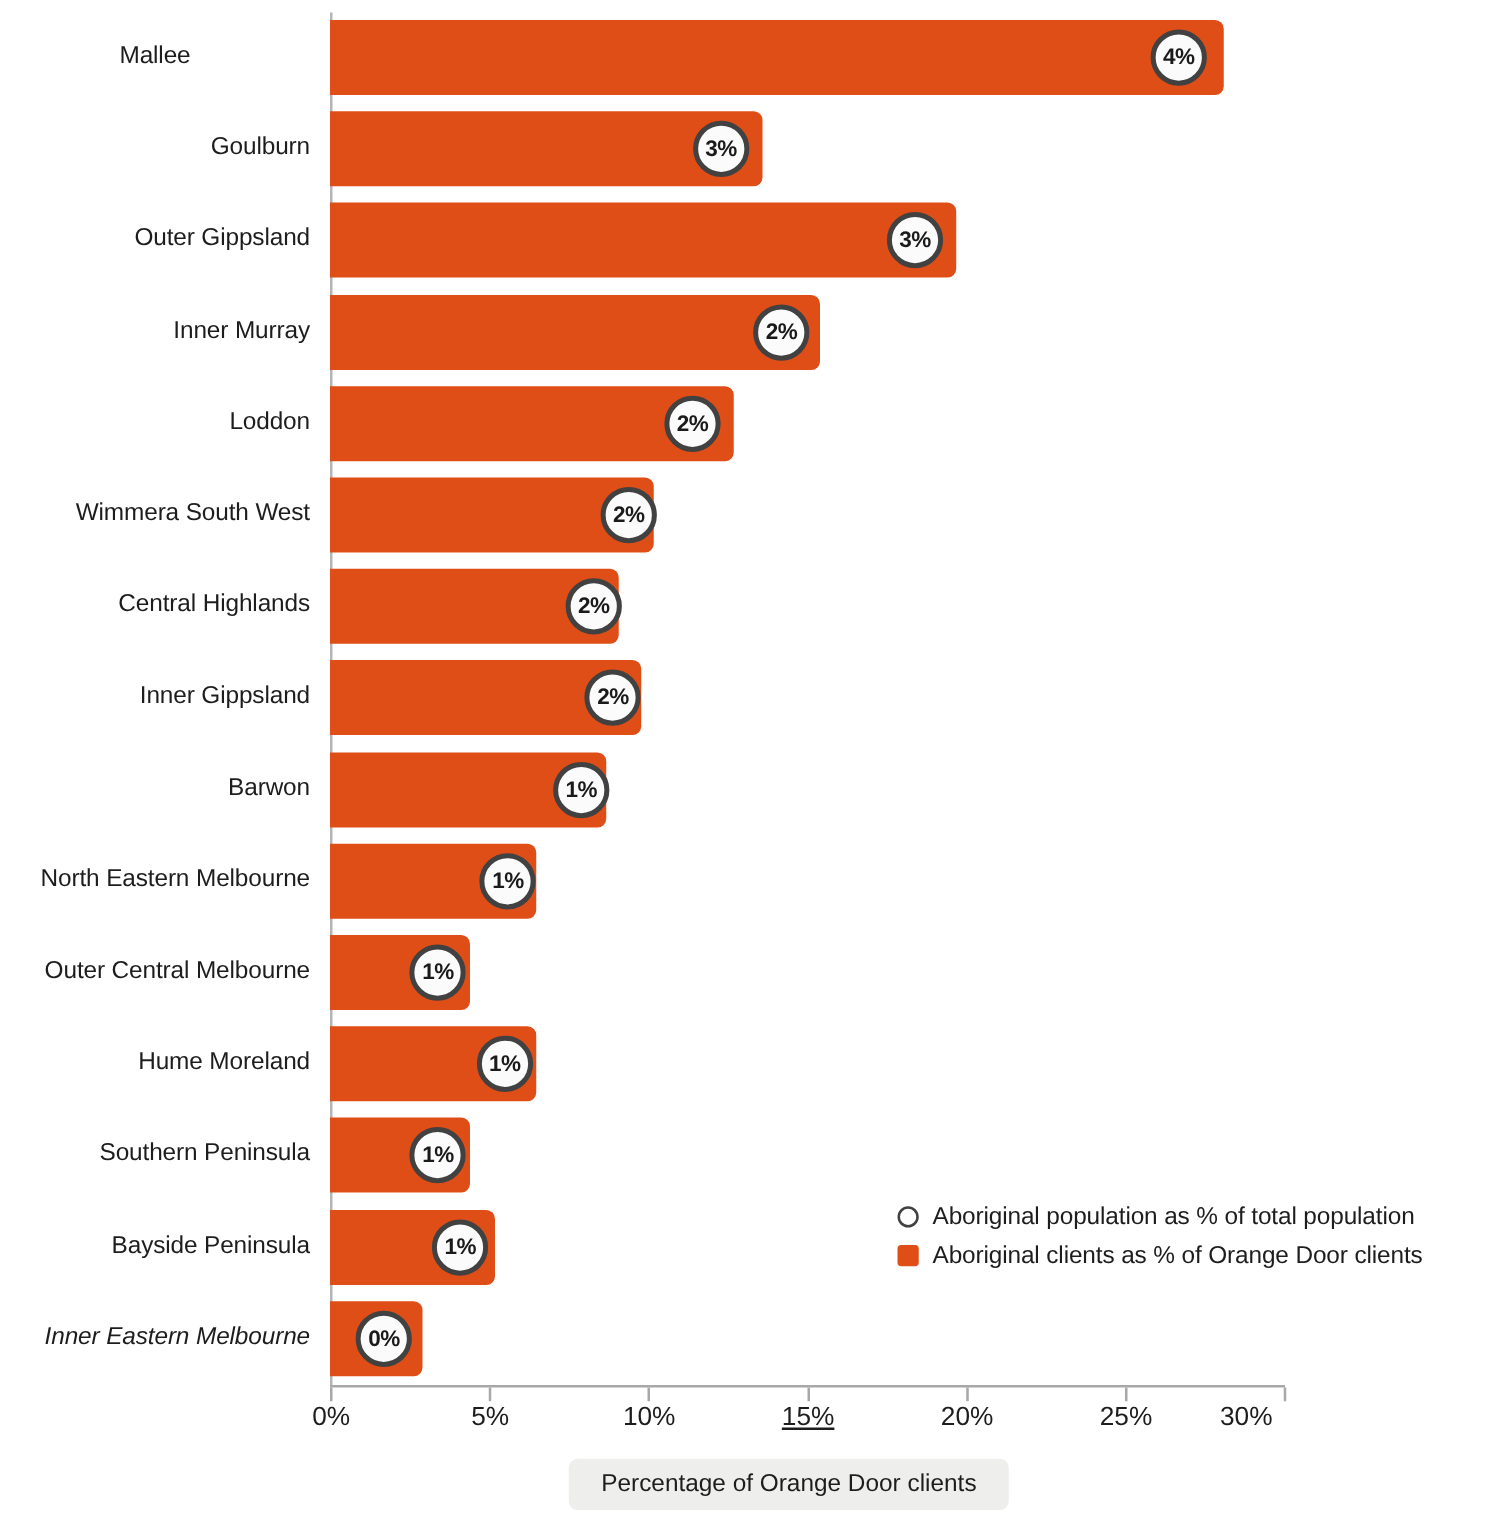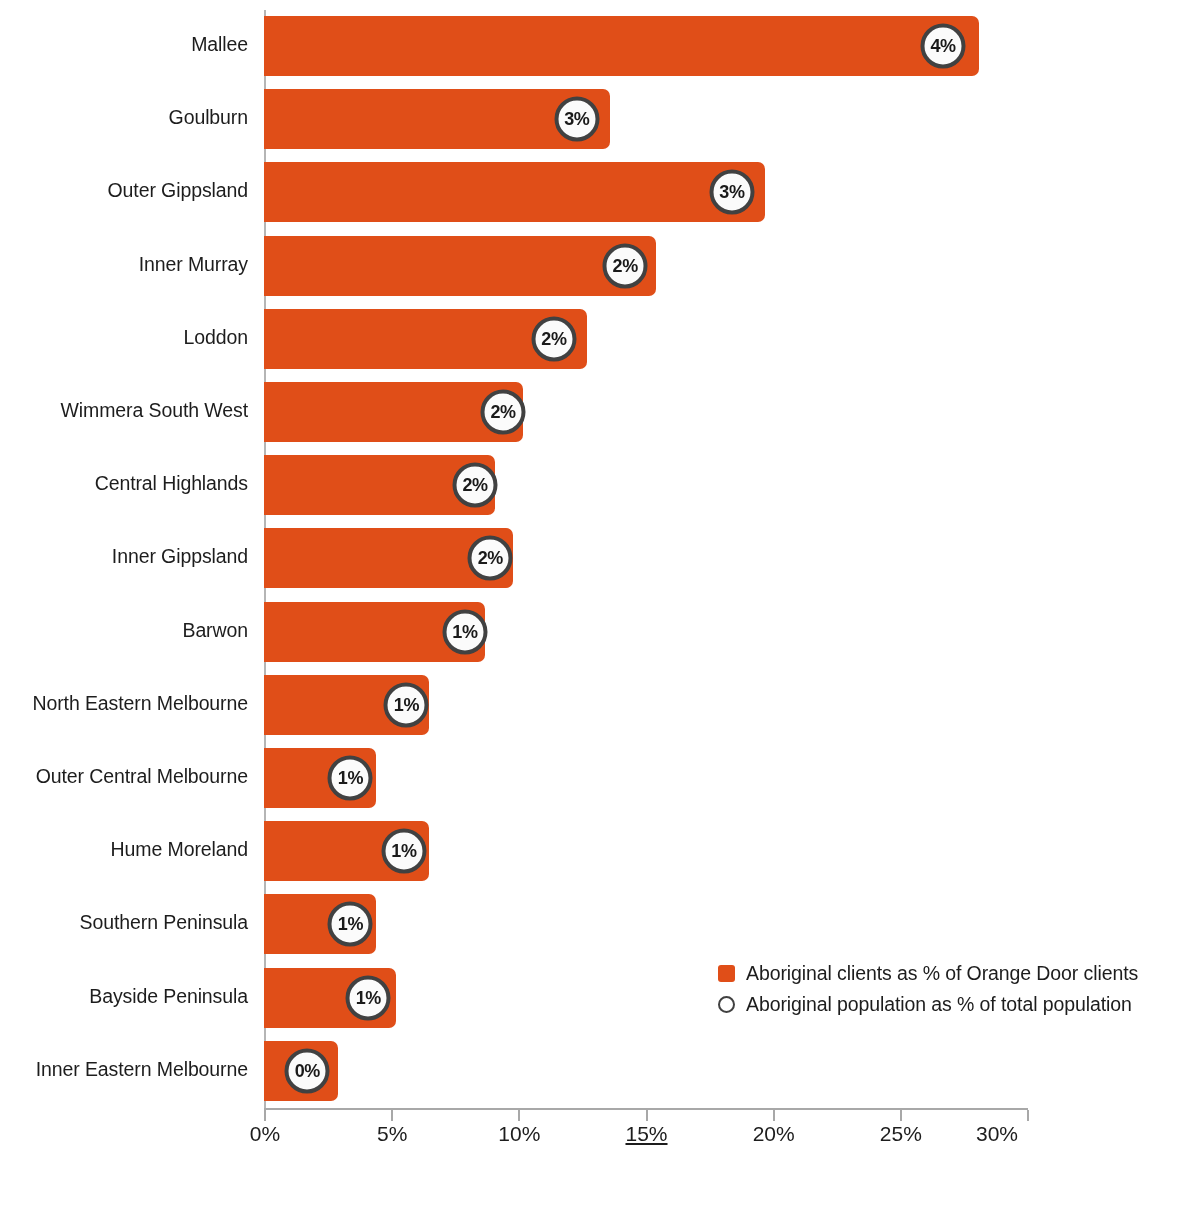--- a/index.html
+++ b/index.html
@@ -162,35 +162,35 @@
     color: #1d1d1d;
     letter-spacing: -0.1px;
   }
 </style>
 </head>
 <body>
 
 <div id="chart-root">
 
   <div class="cat-labels">
-      <div class="cat-label" style="top: 23px;">Mallee</div>
+      <div class="cat-label" style="top: 23px; text-align: center;">Mallee</div>
       <div class="cat-label" style="top: 96.2px;">Goulburn</div>
       <div class="cat-label" style="top: 169.4px;">Outer Gippsland</div>
       <div class="cat-label" style="top: 242.6px;">Inner Murray</div>
       <div class="cat-label" style="top: 315.8px;">Loddon</div>
       <div class="cat-label" style="top: 389px;">Wimmera South West</div>
       <div class="cat-label" style="top: 462.2px;">Central Highlands</div>
       <div class="cat-label" style="top: 535.4px;">Inner Gippsland</div>
       <div class="cat-label" style="top: 608.6px;">Barwon</div>
       <div class="cat-label" style="top: 681.8px;">North Eastern Melbourne</div>
       <div class="cat-label" style="top: 755px;">Outer Central Melbourne</div>
       <div class="cat-label" style="top: 828.2px;">Hume Moreland</div>
       <div class="cat-label" style="top: 901.4px;">Southern Peninsula</div>
       <div class="cat-label" style="top: 974.6px;">Bayside Peninsula</div>
-      <div class="cat-label" style="top: 1047.8px;">Inner Eastern Melbourne</div>
+      <div class="cat-label" style="top: 1047.8px; font-style: italic;">Inner Eastern Melbourne</div>
     </div>
 
   <div class="axis-vline"></div>
 
   <div class="plot-area">
       <div class="bar-row" style="top: 6px; height: 60px;">
         <div class="bar" style="width: 714.677px; background: rgb(224, 78, 24);"></div>
         <div class="marker" style="left: 679.07px; border-color: rgb(65, 65, 65);">4%</div>
       </div>
       <div class="bar-row" style="top: 79.2px; height: 60px;">
@@ -263,25 +263,26 @@
       <div class="tick" style="left: 645.5px;"></div>
       <div class="tick-label" style="left: 646.5px; text-decoration: underline;">15%</div>
       <div class="tick" style="left: 772.667px;"></div>
       <div class="tick-label" style="left: 773.667px;">20%</div>
       <div class="tick" style="left: 899.833px;"></div>
       <div class="tick-label" style="left: 900.833px;">25%</div>
       <div class="tick" style="left: 1027px;"></div>
       <div class="tick-label" style="left: 997px;">30%</div>
     </div>
 
+  <div class="axis-title">Percentage of Orange Door clients</div>
 
   <div class="legend">
+    <div class="legend-item">
+      <span class="legend-swatch-circle"></span>
+      <span class="legend-text">Aboriginal population as % of total population</span>
+    </div>
     <div class="legend-item">
       <span class="legend-swatch-square"></span>
       <span class="legend-text">Aboriginal clients as % of Orange Door clients</span>
     </div>
-    <div class="legend-item">
-      <span class="legend-swatch-circle"></span>
-      <span class="legend-text">Aboriginal population as % of total population</span>
-    </div>
   </div>
 
 </div>
 
 </body></html>

